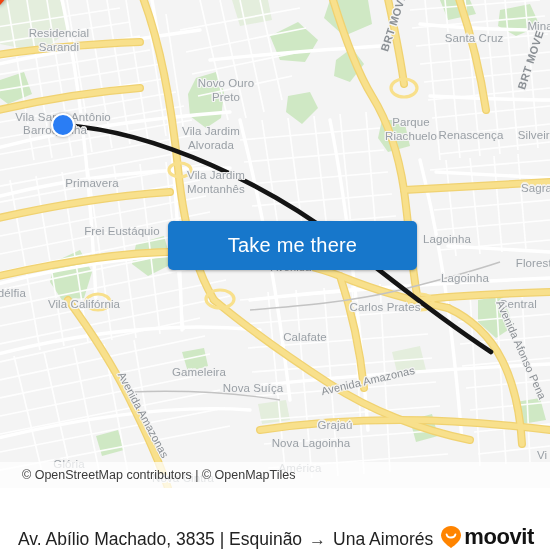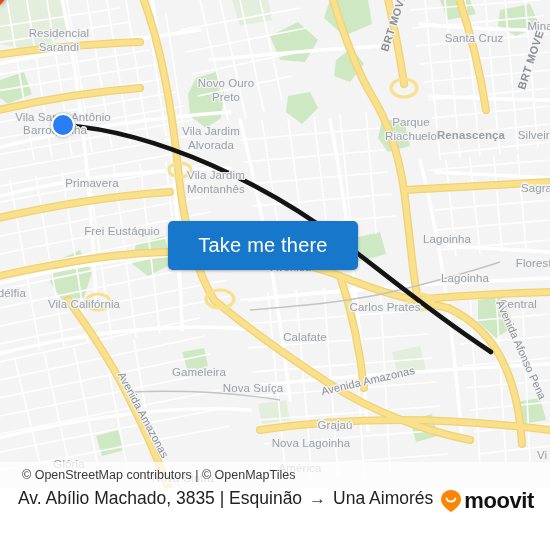--- a/index.html
+++ b/index.html
@@ -43,21 +43,21 @@
     box-shadow:0 0 3px rgba(0,0,0,.35);
   }
   #dest-marker{
     position:absolute;left:491px;top:347px;width:34px;height:46px;
     margin-left:-17px;margin-top:-40px;
     filter:drop-shadow(0 1px 2px rgba(0,0,0,.35));
   }
 
   
   #take-me-there{
-    position:absolute;left:168px;top:221px;width:190px;height:49px;
+    position:absolute;left:168px;top:221px;width:249px;height:49px;
     background:#1777cb;
     border:none;border-radius:5px;
     color:#ffffff;
     font-family:"Liberation Sans", sans-serif;
     font-size:20px;
     letter-spacing:.2px;
     cursor:pointer;
     box-shadow:0 1px 3px rgba(0,0,0,.3);
     display:flex;align-items:center;justify-content:center;
     padding:0;
@@ -72,21 +72,21 @@
   #attribution-text{
     padding-left:22px;
     font-size:12.5px;
     color:#3a3a3a;
   }
 
   
   #footer{
     position:absolute;left:0;top:488px;width:550px;height:62px;
     background:#ffffff;
-    display:flex;align-items:flex-start;
+    display:flex;align-items:flex-end;
   }
   #footer-route{
     flex:1;
     padding-left:18px;
     font-size:17.5px;
     color:#222222;
     white-space:nowrap;
     overflow:hidden;
     display:flex;align-items:center;gap:7px;
   }
@@ -351,21 +351,21 @@
 
     <div id="label-layer">
         <div class="maplabel two" style="left: 59px; top: 40px;">Residencial<br>Sarandi</div>
         <div class="maplabel two" style="left: 226px; top: 90px;">Novo Ouro<br>Preto</div>
         <div class="maplabel" style="left: 474px; top: 38px;">Santa Cruz</div>
         <div class="maplabel" style="left: 543px; top: 26px;">Minas</div>
         <div class="maplabel" style="left: 63px; top: 117px;">Vila Santo Antônio</div>
         <div class="maplabel" style="left: 55px; top: 130px;">Barroquinha</div>
         <div class="maplabel two" style="left: 211px; top: 138px;">Vila Jardim<br>Alvorada</div>
         <div class="maplabel two" style="left: 411px; top: 129px;">Parque<br>Riachuelo</div>
-        <div class="maplabel" style="left: 471px; top: 135px; font-weight: bold;">Renascença</div>
+        <div class="maplabel" style="left: 471px; top: 135px;">Renascença</div>
         <div class="maplabel" style="left: 537px; top: 135px;">Silveira</div>
         <div class="maplabel" style="left: 92px; top: 183px;">Primavera</div>
         <div class="maplabel two" style="left: 216px; top: 182px;">Vila Jardim<br>Montanhês</div>
         <div class="maplabel" style="left: 543px; top: 188px;">Sagrada</div>
         <div class="maplabel" style="left: 122px; top: 231px;">Frei Eustáquio</div>
         <div class="maplabel" style="left: 447px; top: 239px;">Lagoinha</div>
         <div class="maplabel" style="left: 537px; top: 263px;">Floresta</div>
         <div class="maplabel" style="left: 8px; top: 293px;">Adélfia</div>
         <div class="maplabel" style="left: 84px; top: 304px;">Vila Califórnia</div>
         <div class="maplabel" style="left: 465px; top: 278px;">Lagoinha</div>

